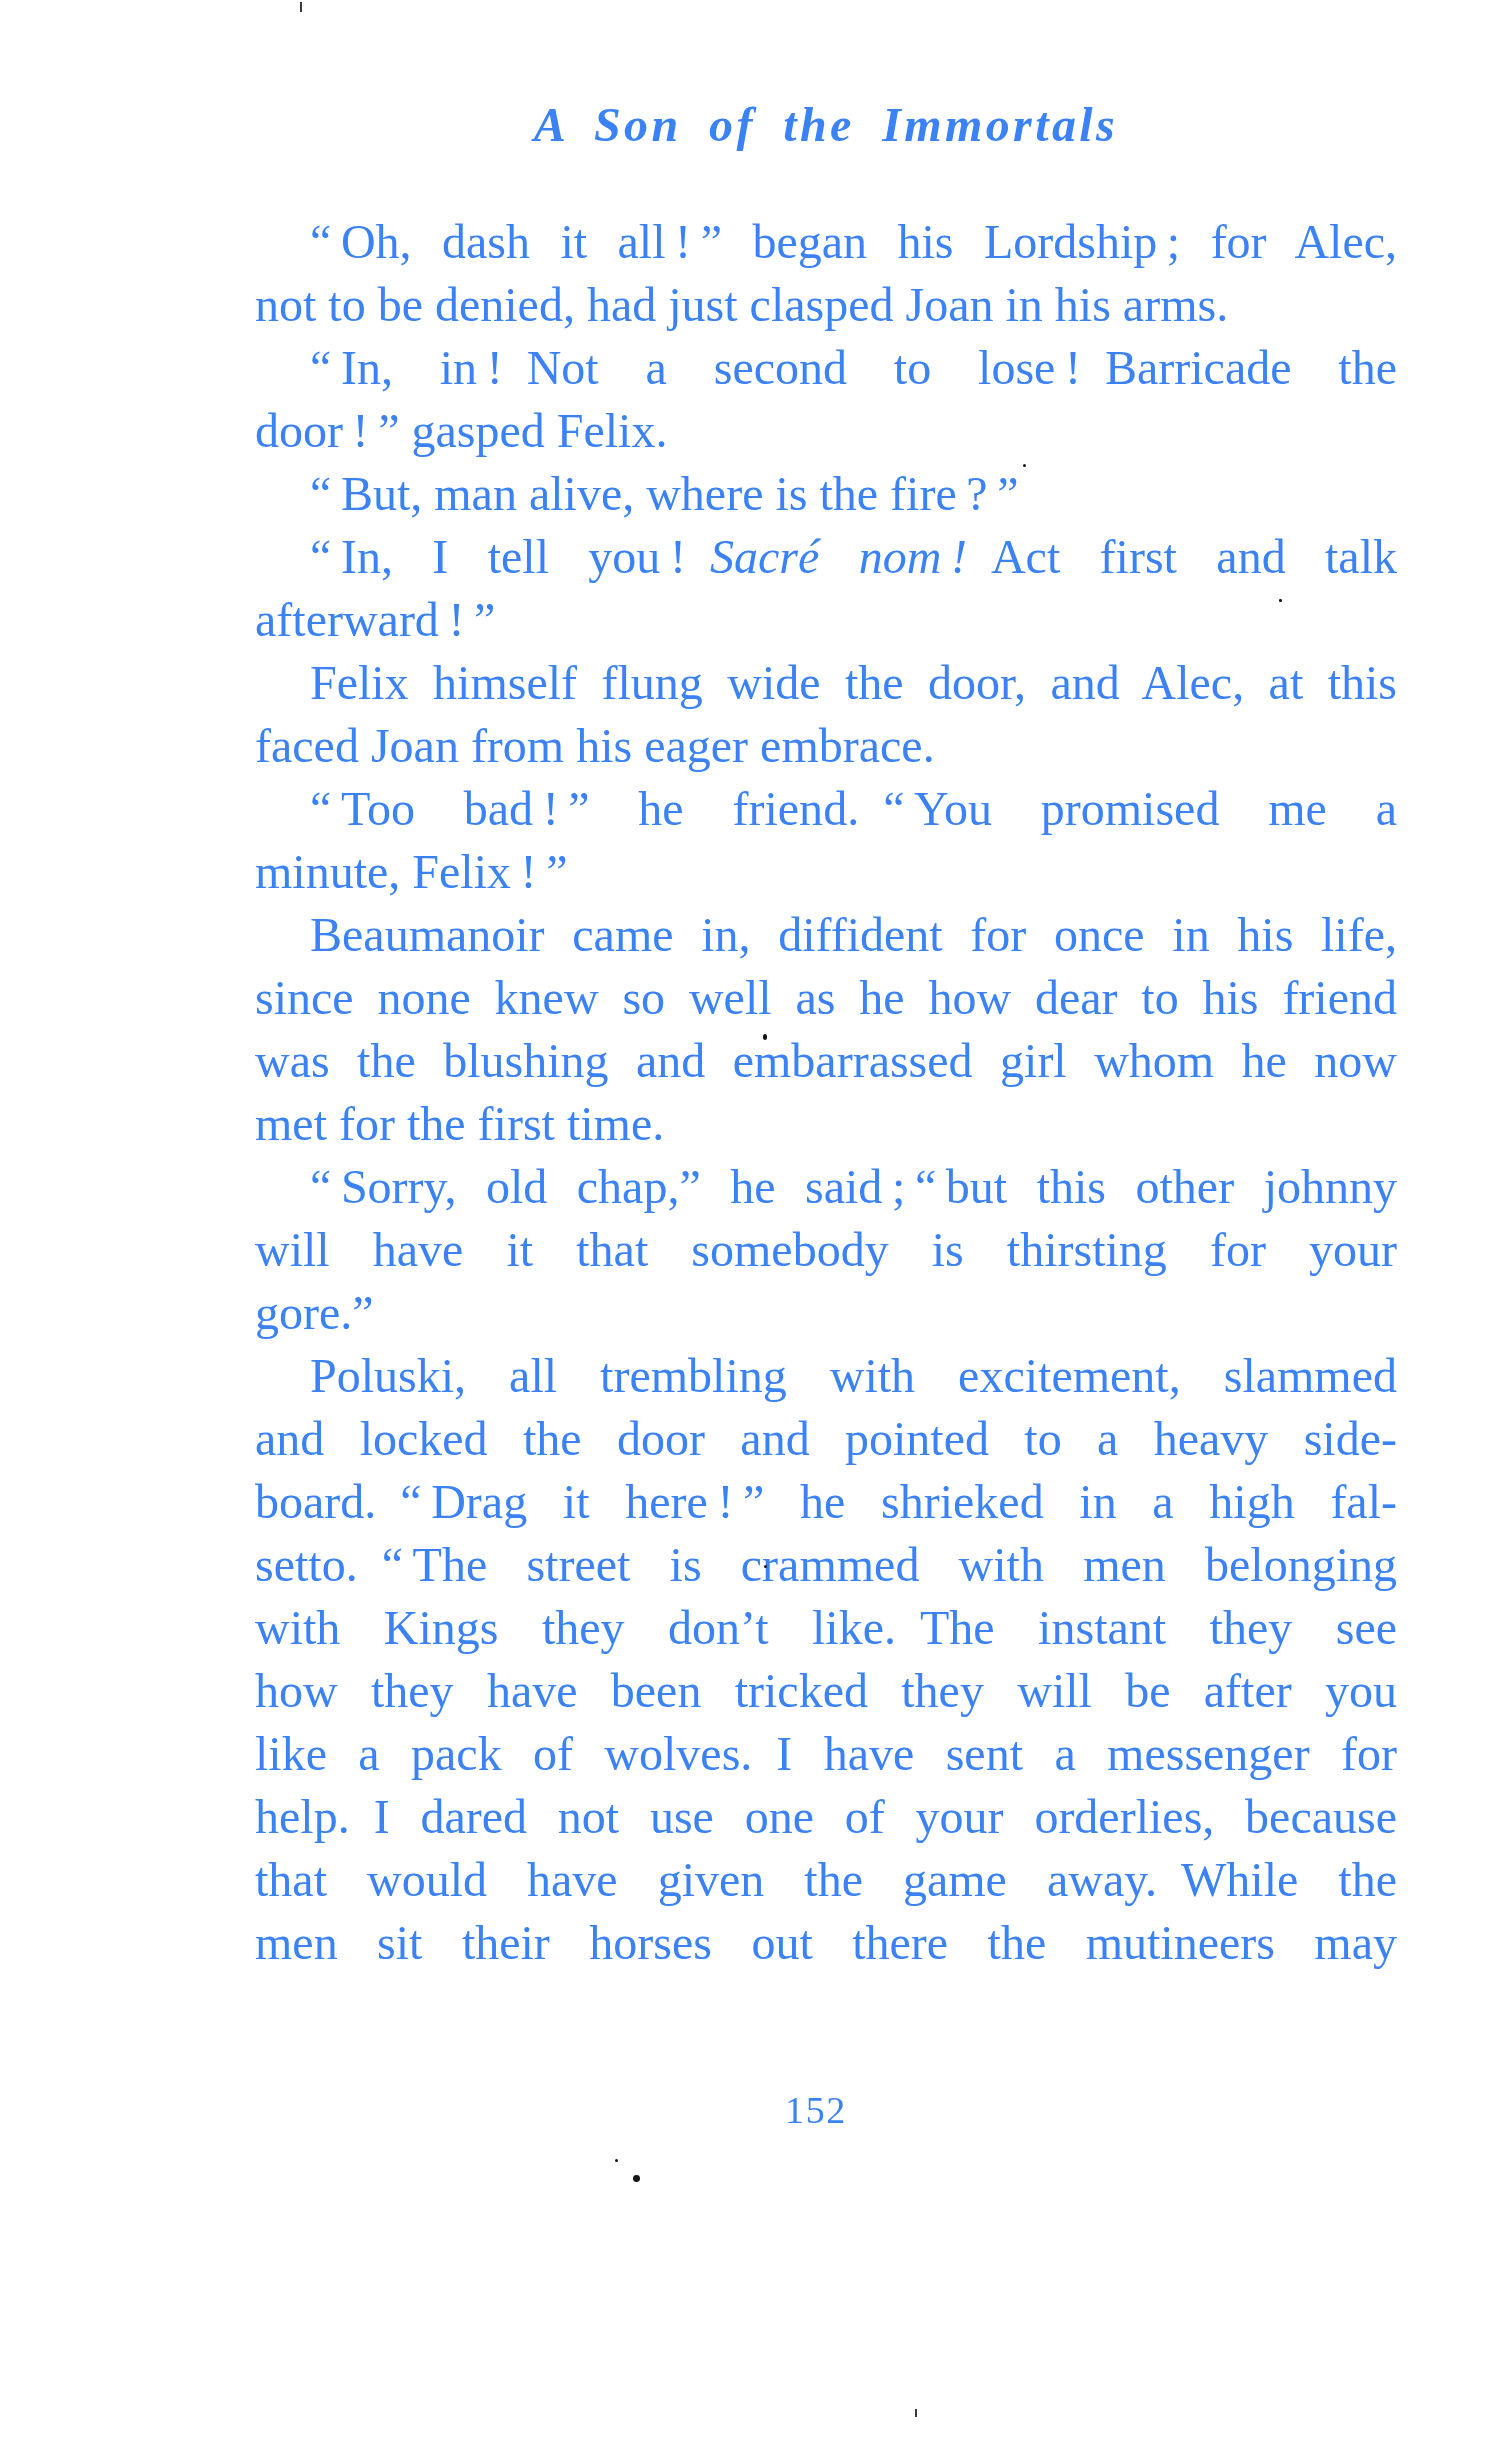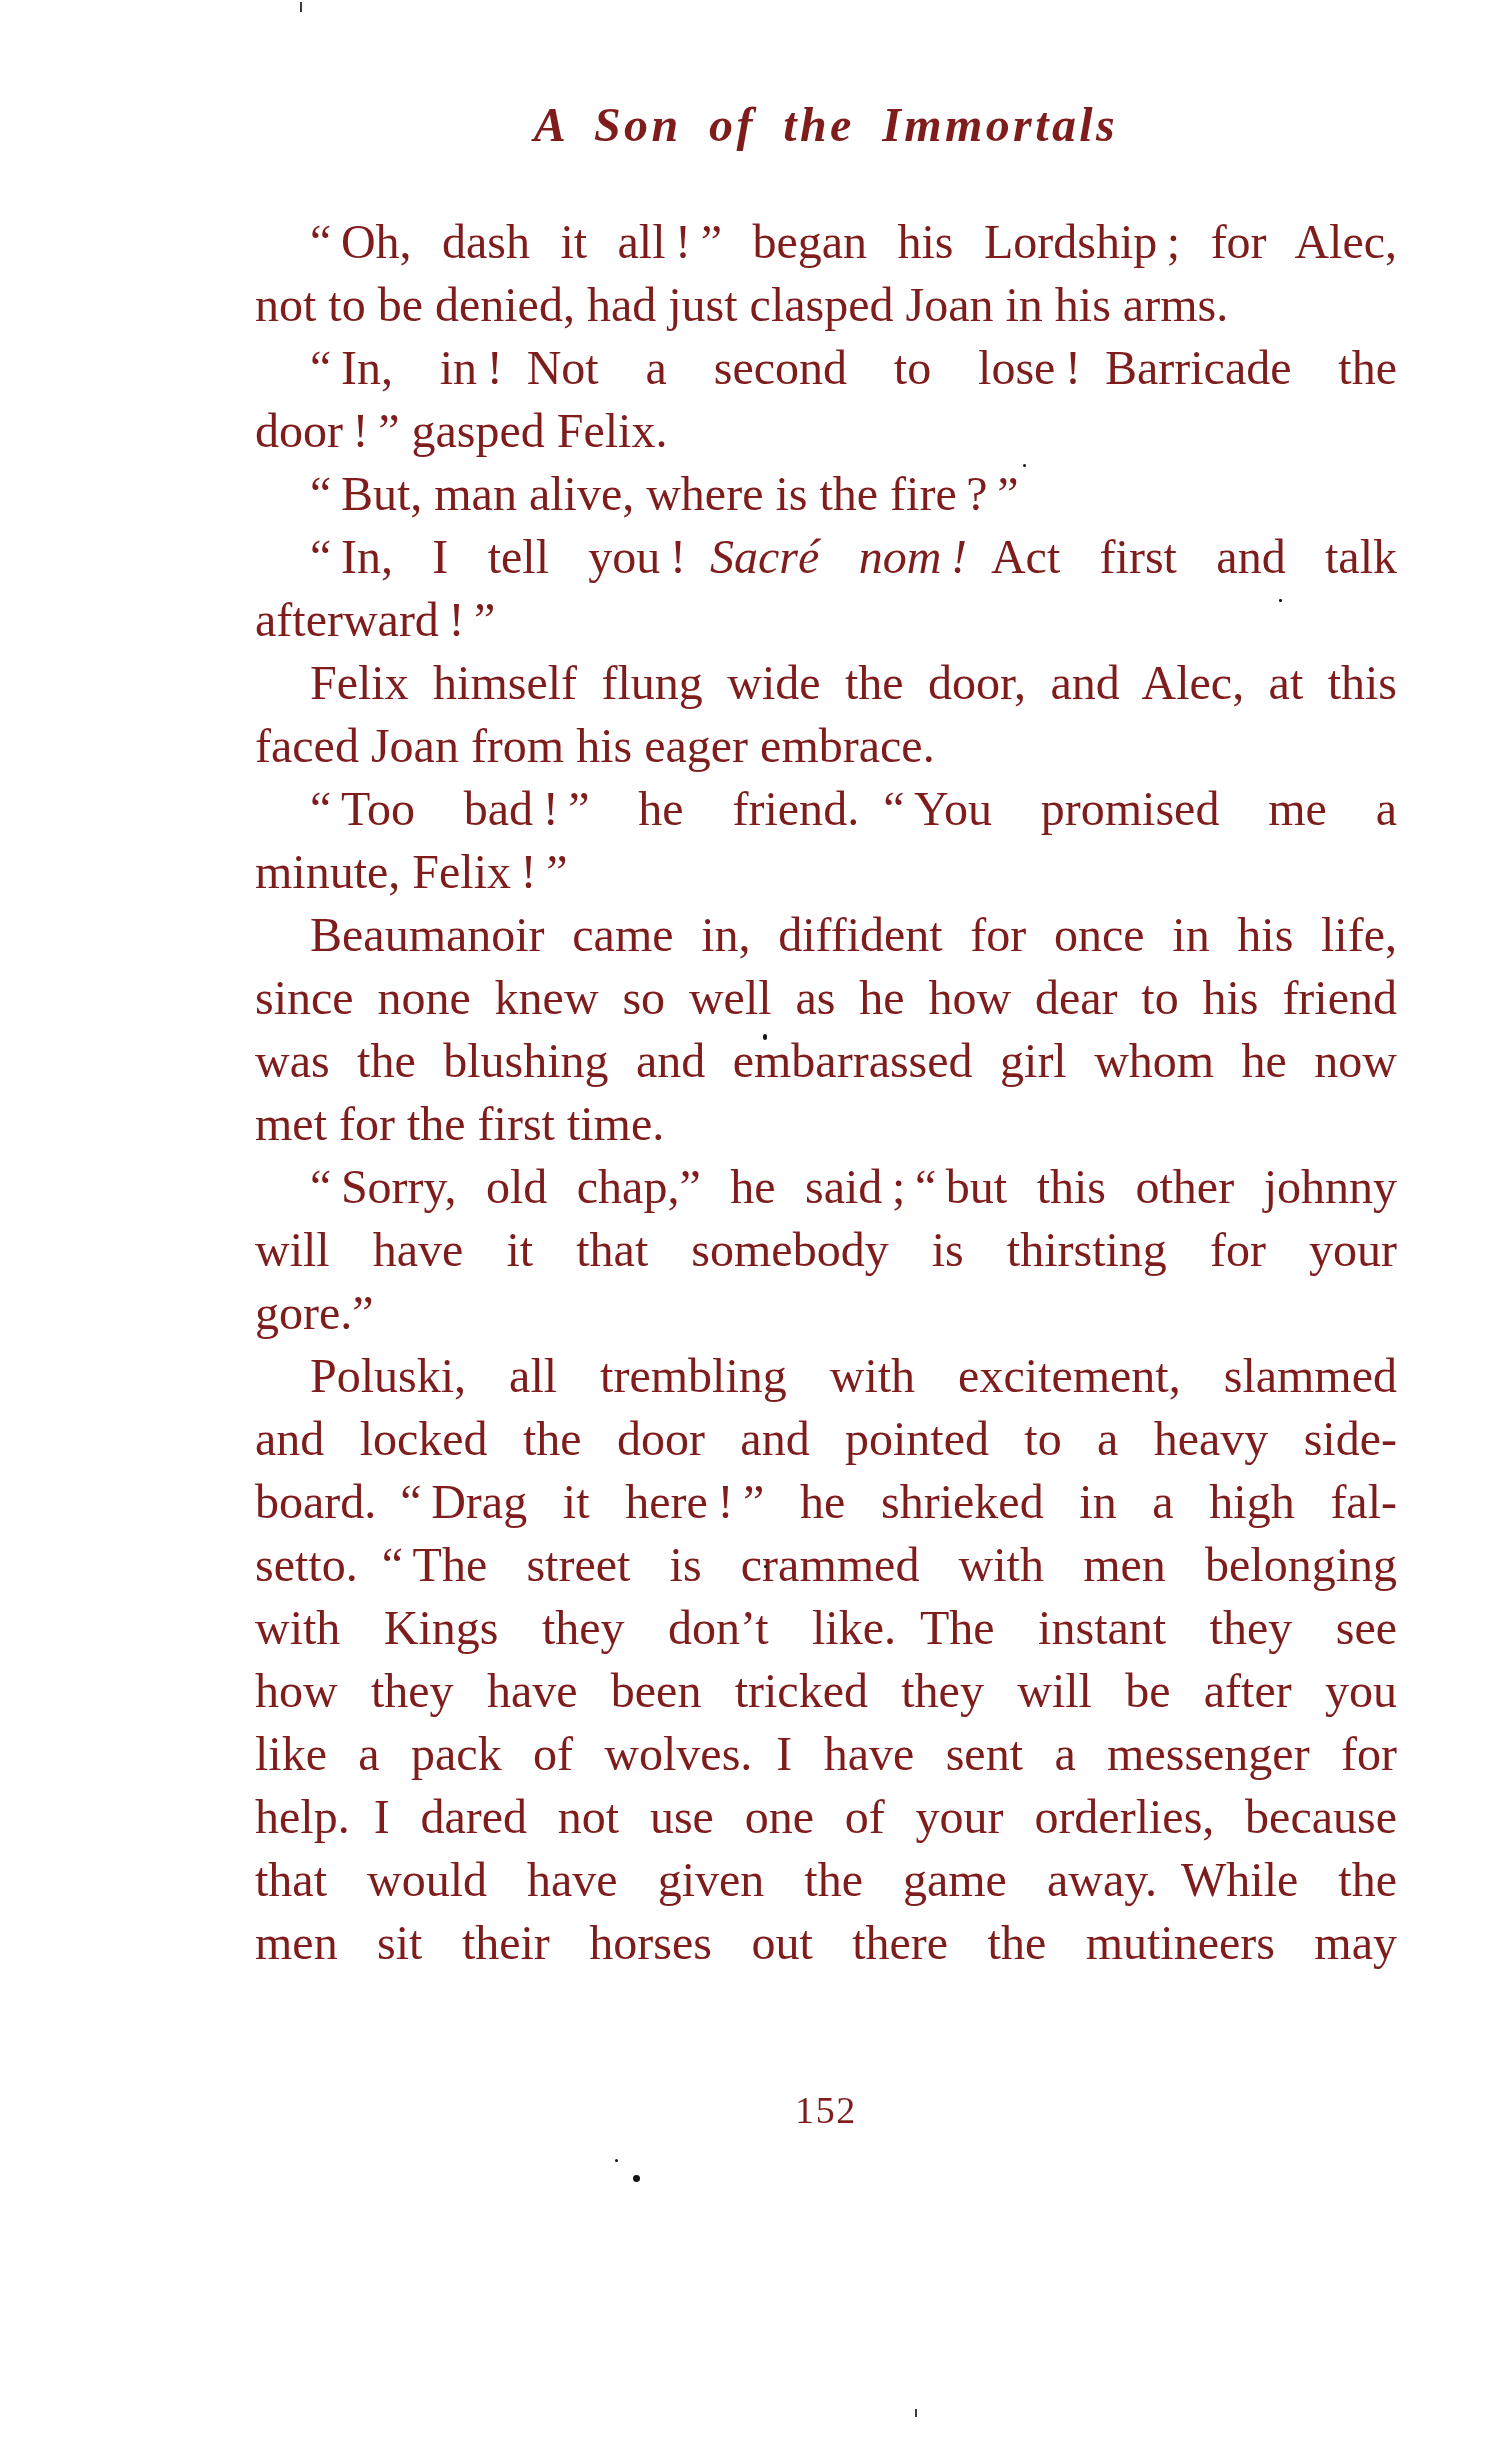--- a/index.html
+++ b/index.html
@@ -5,21 +5,21 @@
   html, body {
     margin: 0;
     padding: 0;
     background: #ffffff;
   }
   .page {
     position: relative;
     width: 1505px;
     height: 2438px;
     background: #ffffff;
-    color: #7f1d1d;
+    color: #3b82f6;
     font-family: "Liberation Serif", "DejaVu Serif", serif;
     overflow: hidden;
   }
   .running-header {
     position: absolute;
     top: 101px;
     left: 255px;
     width: 1142px;
     text-align: center;
     font-style: italic;
@@ -49,21 +49,21 @@
   }
   .line.indent {
     text-indent: 55px;
   }
   .line em {
     font-style: italic;
   }
   .page-number {
     position: absolute;
     top: 2088px;
-    left: 255px;
+    left: 245px;
     width: 1142px;
     text-align: center;
     font-size: 38px;
     line-height: 1.2;
     letter-spacing: 1.7px;
   }
   .speck {
     position: absolute;
     background: #151515;
     border-radius: 50%;

